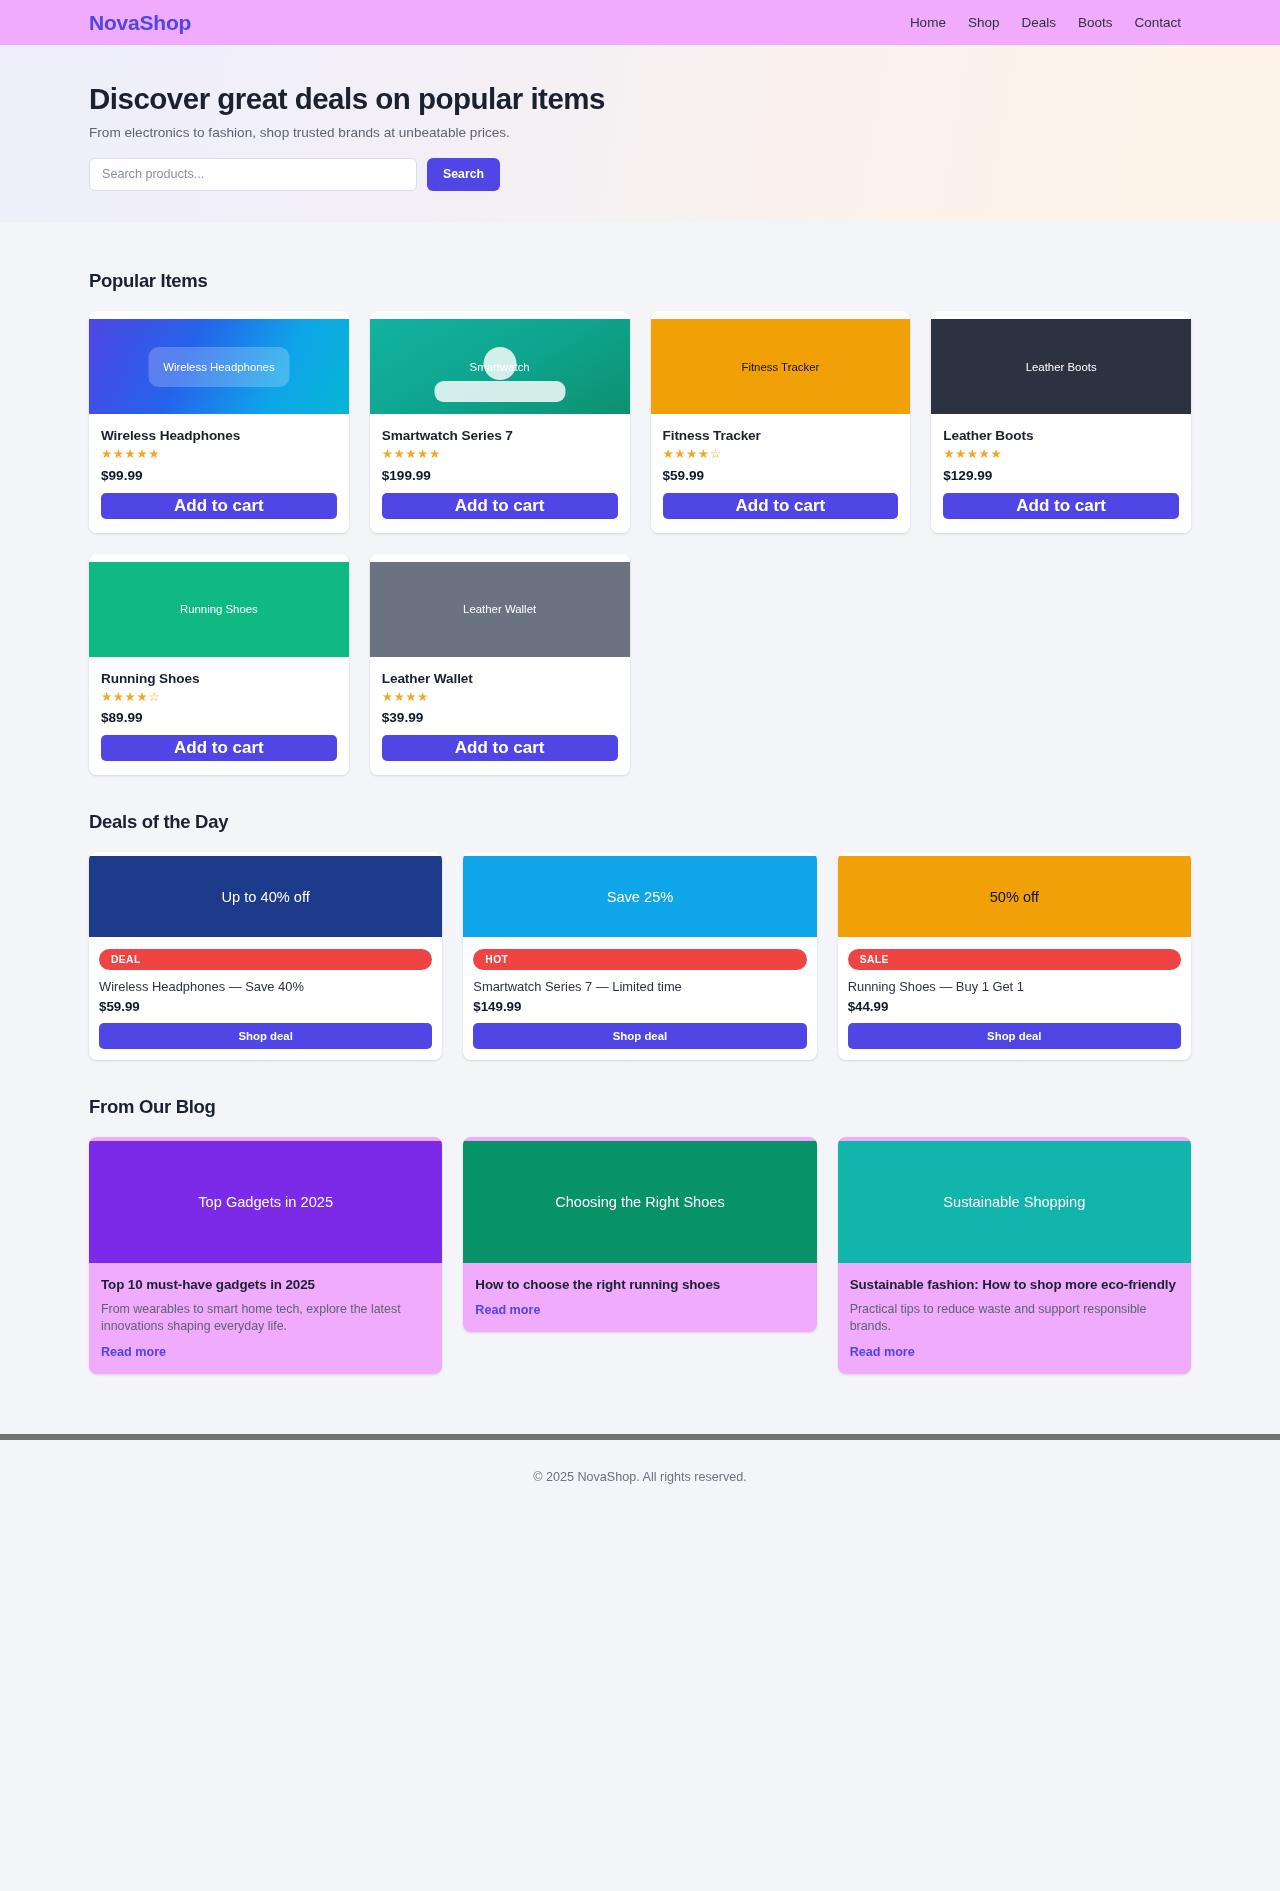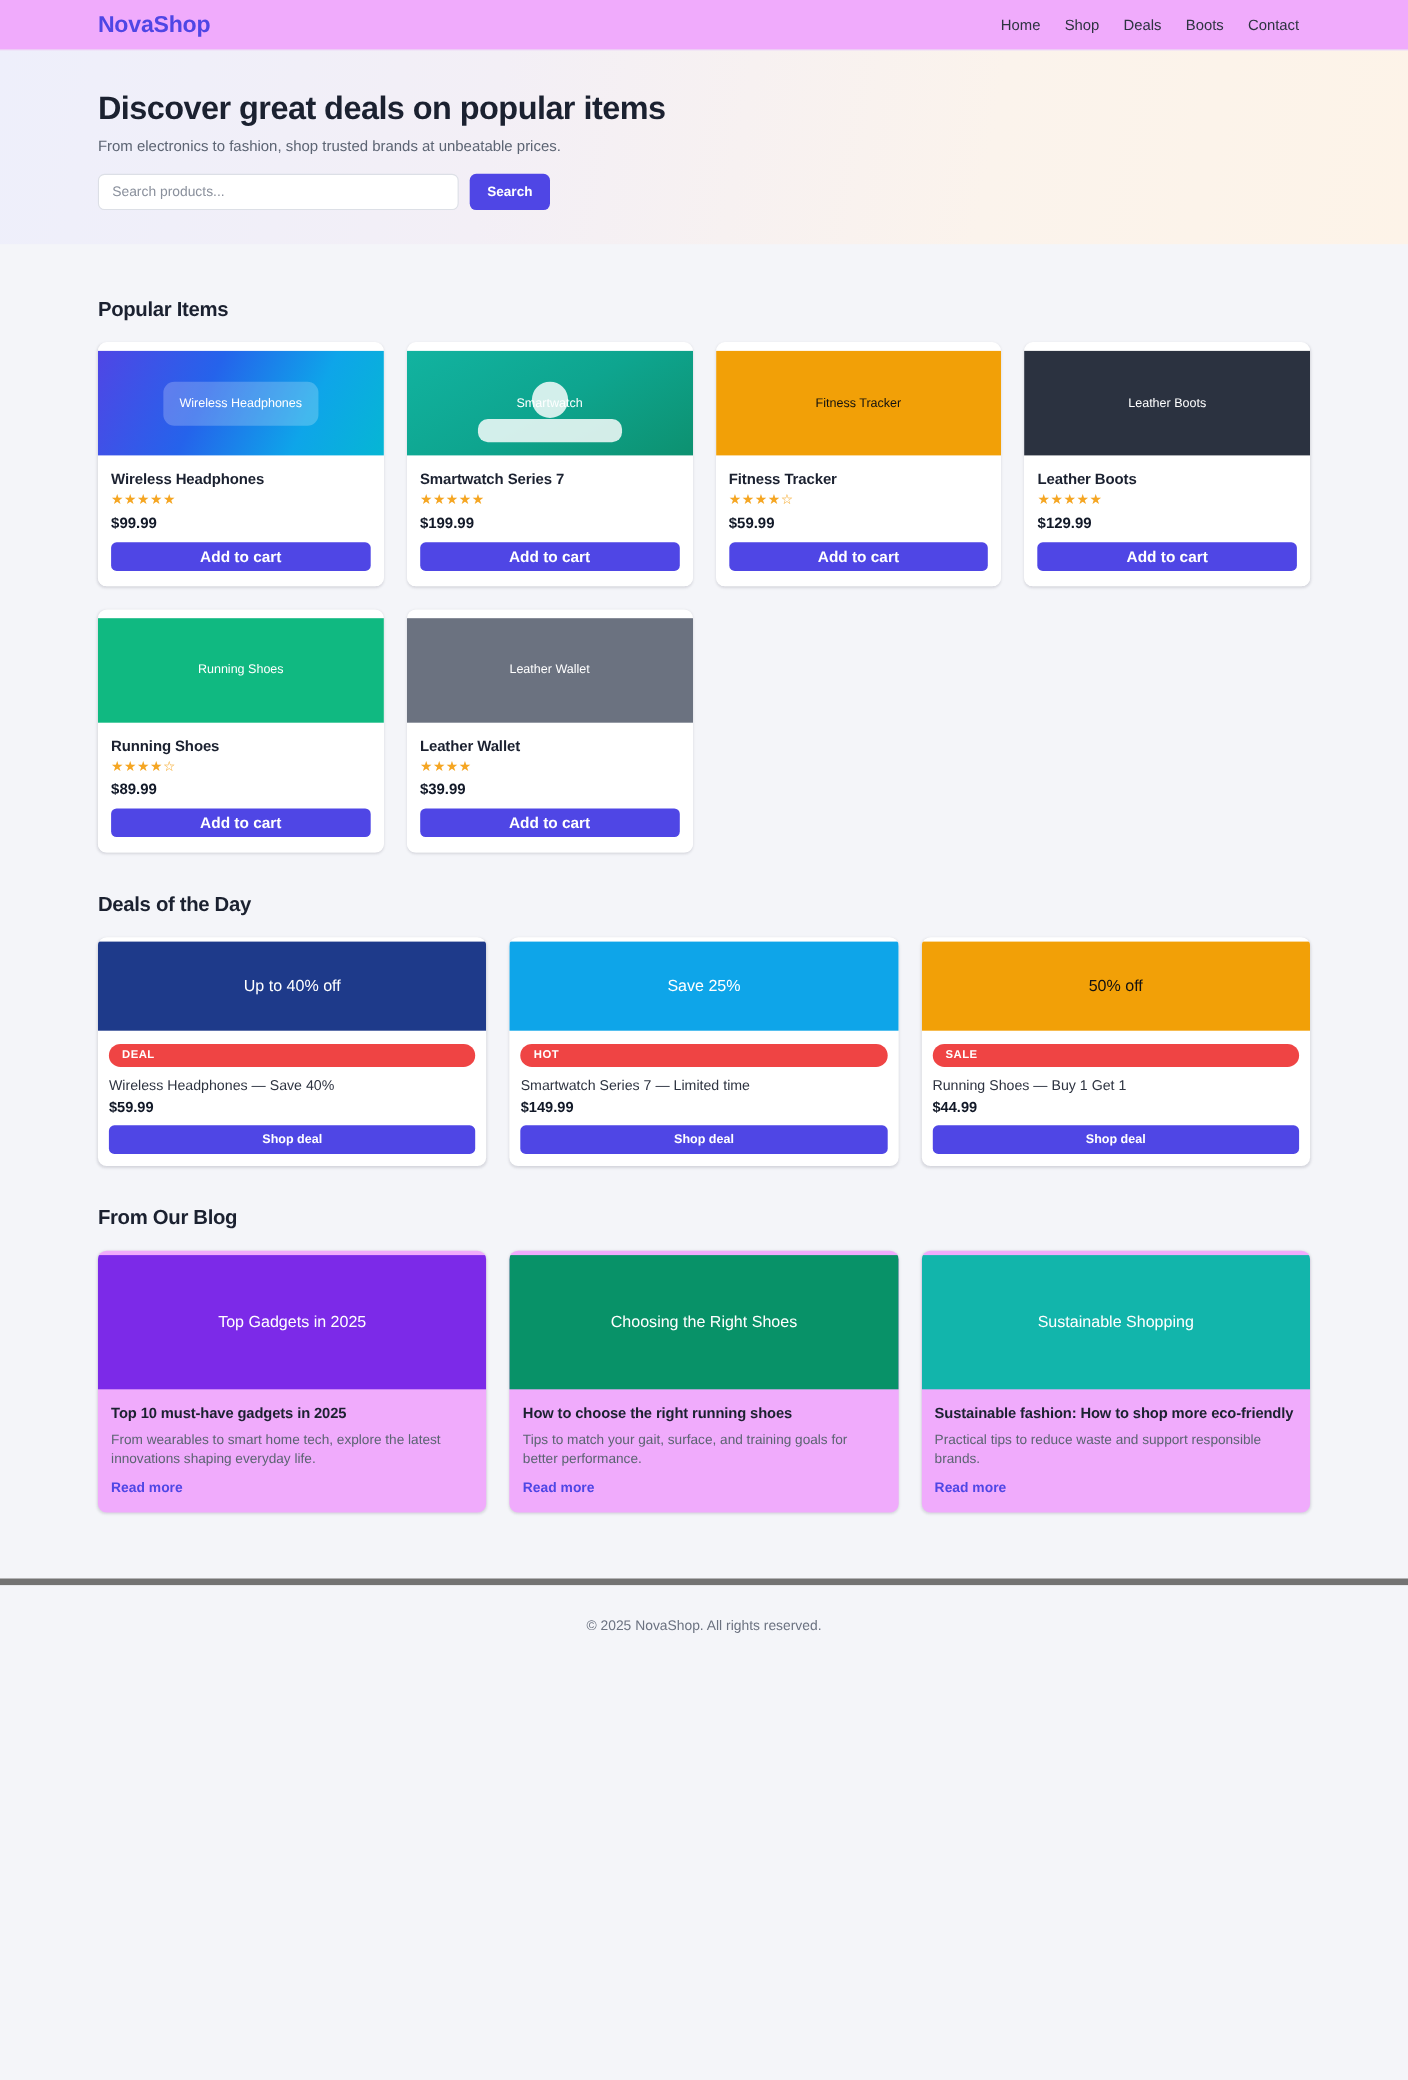--- a/index.html
+++ b/index.html
@@ -174,21 +174,21 @@
     color: #111827;
   }
   .add-cart-btn {
     margin-top: 10px;
     width: 100%;
     height: 26px;
     border: none;
     border-radius: 5px;
     background: #4f46e5;
     color: #ffffff;
-    font-size: 14px;
+    font-size: 17px;
     font-weight: bold;
     cursor: pointer;
     font-family: "Liberation Sans", sans-serif;
   }
 
   
   .deals-section { padding-top: 36px; }
   .deal-grid {
     margin-top: 19px;
     display: grid;
@@ -403,21 +403,21 @@
         <div class="blog-card">
           <div class="blog-banner" style="background:#7c2ae8">
             <span>Top Gadgets in 2025</span>
           </div>
           <div class="blog-body"><div class="blog-title">Top 10 must-have gadgets in 2025</div><div class="blog-excerpt">From wearables to smart home tech, explore the latest innovations shaping everyday life.</div><a class="read-more">Read more</a></div>
         </div>
         <div class="blog-card">
           <div class="blog-banner" style="background:#089268">
             <span>Choosing the Right Shoes</span>
           </div>
-          <div class="blog-body"><div class="blog-title">How to choose the right running shoes</div><div class="blog-excerpt">Tips to match your gait, surface, and training goals for better performance.</div><a class="read-more">Read more</a></div>
+          <div class="blog-body"><div class="blog-title">How to choose the right running shoes</div><a class="read-more">Read more</a></div>
         </div>
         <div class="blog-card">
           <div class="blog-banner" style="background:#12b5ab">
             <span>Sustainable Shopping</span>
           </div>
           <div class="blog-body"><div class="blog-title">Sustainable fashion: How to shop more eco-friendly</div><div class="blog-excerpt">Practical tips to reduce waste and support responsible brands.</div><a class="read-more">Read more</a></div>
         </div>
       </div>
   </section>
 

